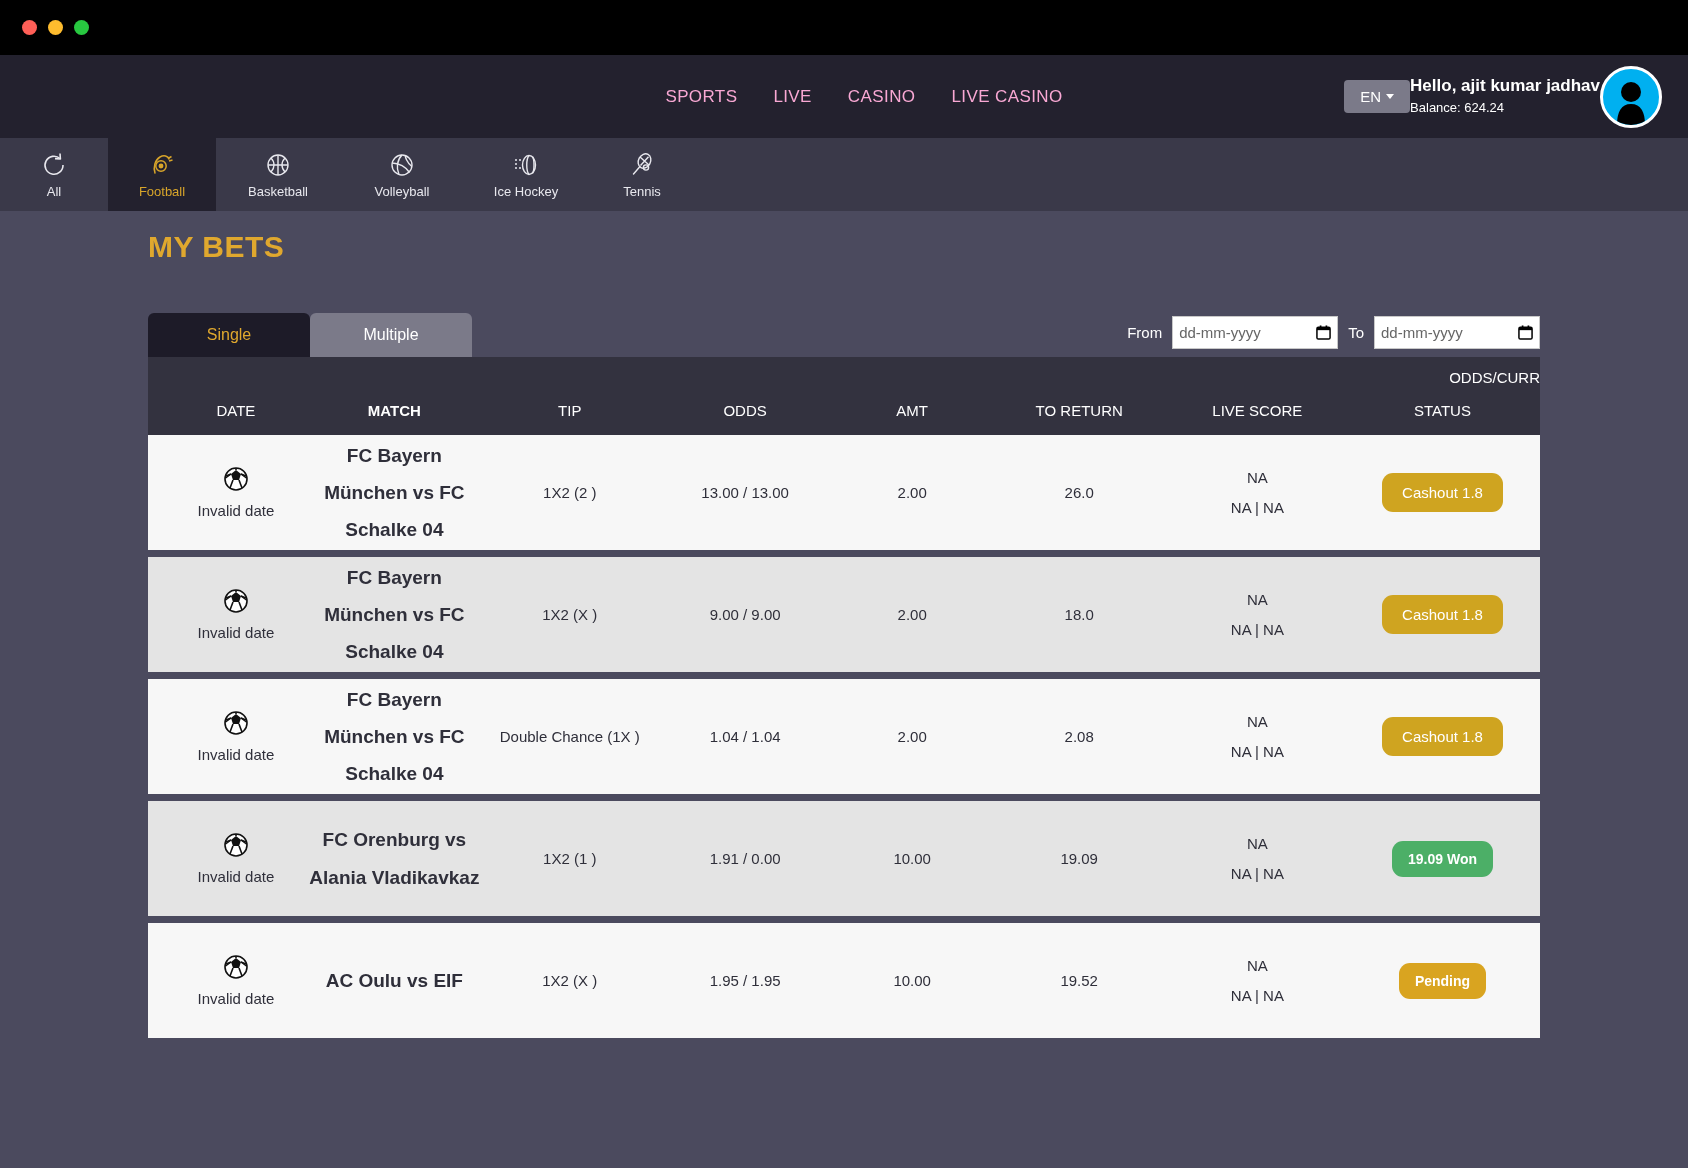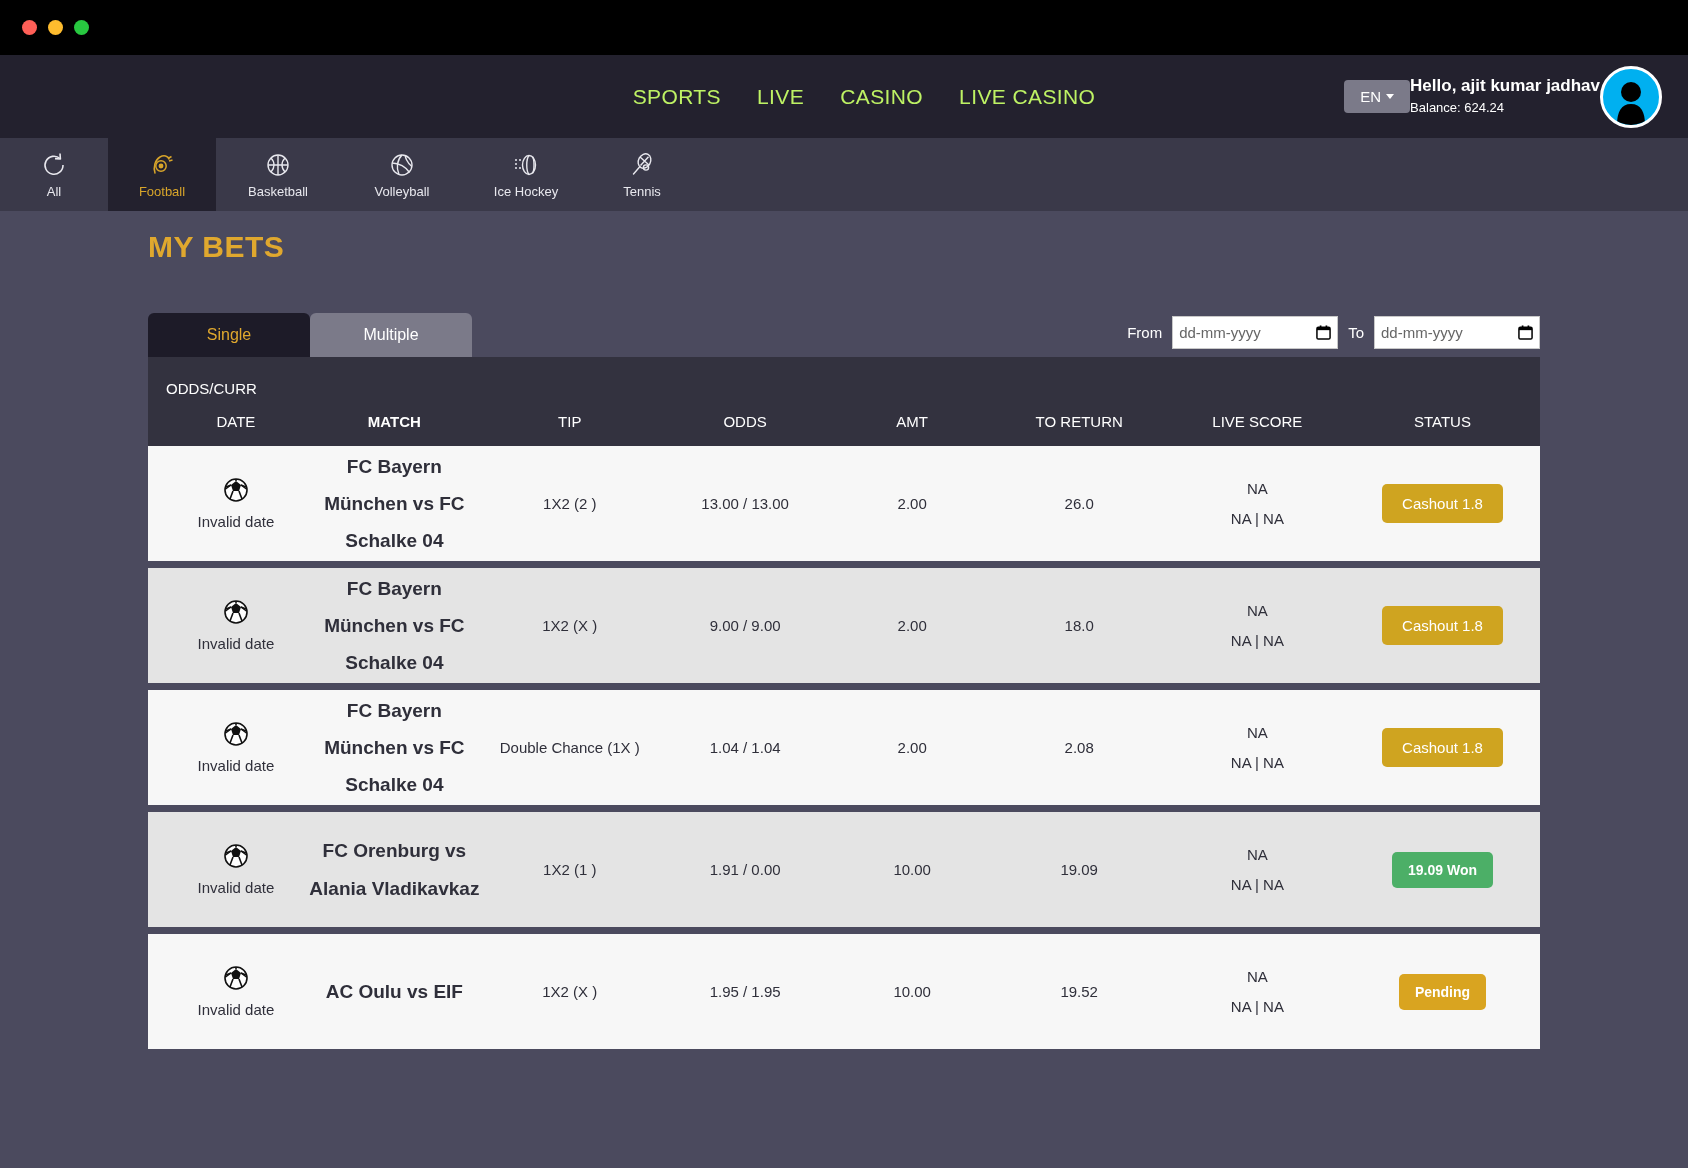--- a/index.html
+++ b/index.html
@@ -32,23 +32,23 @@
     align-items: center;
     position: relative;
   }
   .main-nav {
     display: flex;
     gap: 36px;
     margin: 0 auto;
     padding-left: 40px;
   }
   .main-nav a {
-    color: #bef264;
+    color: #f9a8d4;
     text-decoration: none;
-    font-size: 21px;
+    font-size: 17px;
     letter-spacing: 0.4px;
   }
   .header-right {
     position: absolute;
     right: 26px;
     top: 0;
     height: 100%;
     display: flex;
     align-items: center;
     gap: 0;
@@ -175,25 +175,24 @@
   .cal-icon { width: 15px; height: 15px; }
 
   
   .bets-table { margin-top: 0; }
   .table-head {
     background: #33323f;
     color: #ffffff;
     padding: 12px 0 16px;
   }
   .odds-curr {
-    text-align: left;
+    text-align: right;
     font-size: 15px;
     padding-left: 18px;
     padding-bottom: 16px;
-    margin-top: 11px;
   }
   .head-row, .body-row {
     display: flex;
     align-items: center;
   }
   .col { text-align: center; font-size: 15px; }
   .col-date    { width: 11.2%; padding-left: 20px; }
   .col-match   { width: 13.0%; font-weight: bold; }
   .col-tip     { width: 12.2%; }
   .col-odds    { width: 13.0%; }
@@ -216,21 +215,21 @@
     align-items: center;
     gap: 10px;
     font-size: 15px;
   }
   .ball-icon svg { display: block; }
   .match-cell { line-height: 1.95; font-size: 19px; }
   .score-cell { line-height: 1.95; font-size: 15px; }
 
   .status-btn {
     border: none;
-    border-radius: 5px;
+    border-radius: 11px;
     color: #ffffff;
     font-size: 15px;
     font-family: "Liberation Sans", sans-serif;
     padding: 11px 20px;
     cursor: pointer;
   }
   .status-cashout { background: #cfa420; }
   .status-won     { background: #4caf67; font-weight: bold; font-size: 14px; padding: 10px 16px; }
   .status-pending { background: #d9a420; font-weight: bold; font-size: 14px; padding: 10px 16px; }
 </style>

